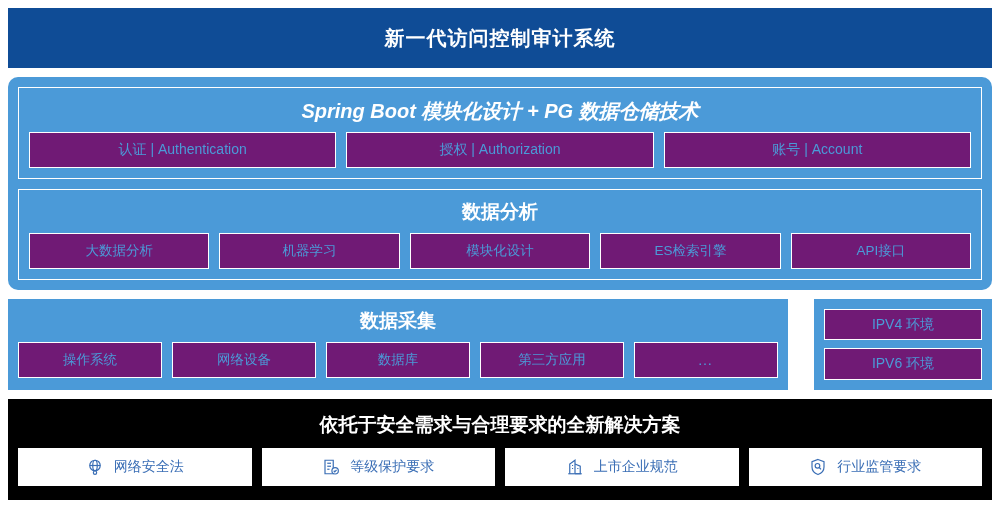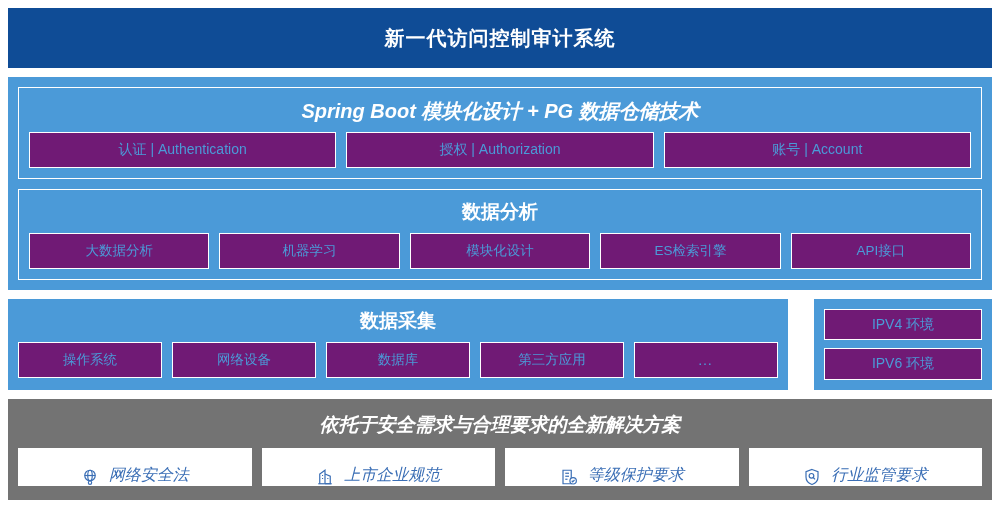--- a/index.html
+++ b/index.html
@@ -41,31 +41,31 @@
 
   
   .panel {
     background: #4b9ad8;
     box-sizing: border-box;
   }
   .panel-light {
     background: #4b9ad8;
   }
   .panel-dark {
-    background: #737373;
-    font-style: italic;
+    background: #000000;
   }
 
   
   .upper-panel {
     flex: 0 0 auto;
     padding: 10px;
     display: flex;
     flex-direction: column;
     gap: 10px;
+    border-radius: 10px;
   }
 
   .inner-box {
     border: 1px solid #ffffff;
     box-sizing: border-box;
     padding: 8px 10px 10px 10px;
   }
 
   .section-heading {
     text-align: center;
@@ -144,24 +144,24 @@
   .solution-panel .section-heading {
     font-size: 19px;
     padding: 6px 0 12px 0;
   }
   .solution-chip {
     flex: 1 1 0;
     background: #ffffff;
     color: #3a6eb5;
     height: 38px;
     display: flex;
-    align-items: flex-end;
+    align-items: center;
     justify-content: center;
     gap: 10px;
-    font-size: 16px;
+    font-size: 14px;
     white-space: nowrap;
   }
   .solution-chip .ico {
     width: 18px;
     height: 18px;
     flex: 0 0 18px;
     display: inline-flex;
     align-items: center;
     justify-content: center;
   }
@@ -259,53 +259,53 @@
       <div class="solution-chip">
         <span class="ico">
           <svg width="18" height="18" viewBox="0 0 24 24" fill="none" stroke="#3a6eb5" stroke-width="1.6">
             <circle cx="12" cy="10" r="7"></circle>
             <ellipse cx="12" cy="10" rx="3" ry="7"></ellipse>
             <line x1="5" y1="10" x2="19" y2="10"></line>
             <circle cx="12" cy="19.5" r="2.2" fill="#ffffff"></circle>
           </svg>
         </span>
         <span>网络安全法</span>
+      </div>
+
+      <div class="solution-chip">
+        <span class="ico">
+          <svg width="18" height="18" viewBox="0 0 24 24" fill="none" stroke="#3a6eb5" stroke-width="1.6">
+            <path d="M4 3 h11 v18 h-11 z"></path>
+            <line x1="7" y1="7" x2="12" y2="7"></line>
+            <line x1="7" y1="11" x2="12" y2="11"></line>
+            <line x1="7" y1="15" x2="10" y2="15"></line>
+            <circle cx="17.5" cy="17" r="4.3" fill="#ffffff"></circle>
+            <path d="M15.7 17 l1.3 1.4 l2.4 -2.7"></path>
+          </svg>
+        </span>
+        <span>等级保护要求</span>
       </div>
 
       <div class="solution-chip">
         <span class="ico">
           <svg width="18" height="18" viewBox="0 0 24 24" fill="none" stroke="#3a6eb5" stroke-width="1.6">
             <path d="M5 21 v-13 l7 -5 v18"></path>
             <path d="M12 21 h7 v-10 l-7 -3"></path>
             <line x1="8" y1="10" x2="9.5" y2="10"></line>
             <line x1="8" y1="14" x2="9.5" y2="14"></line>
             <line x1="15" y1="14" x2="16.5" y2="14"></line>
             <line x1="3" y1="21" x2="21" y2="21"></line>
           </svg>
         </span>
         <span>上市企业规范</span>
       </div>
 
       <div class="solution-chip">
         <span class="ico">
           <svg width="18" height="18" viewBox="0 0 24 24" fill="none" stroke="#3a6eb5" stroke-width="1.6">
-            <path d="M4 3 h11 v18 h-11 z"></path>
-            <line x1="7" y1="7" x2="12" y2="7"></line>
-            <line x1="7" y1="11" x2="12" y2="11"></line>
-            <line x1="7" y1="15" x2="10" y2="15"></line>
-            <circle cx="17.5" cy="17" r="4.3" fill="#ffffff"></circle>
-            <path d="M15.7 17 l1.3 1.4 l2.4 -2.7"></path>
-          </svg>
-        </span>
-        <span>等级保护要求</span>
-      </div>
-
-      <div class="solution-chip">
-        <span class="ico">
-          <svg width="18" height="18" viewBox="0 0 24 24" fill="none" stroke="#3a6eb5" stroke-width="1.6">
             <path d="M12 2 l8 3 v7 c0 5 -3.5 8.5 -8 10 c-4.5 -1.5 -8 -5 -8 -10 v-7 z"></path>
             <circle cx="11.3" cy="10.4" r="3.1"></circle>
             <line x1="13.6" y1="12.7" x2="16" y2="15.2"></line>
           </svg>
         </span>
         <span>行业监管要求</span>
       </div>
 
     </div>
   </div>

